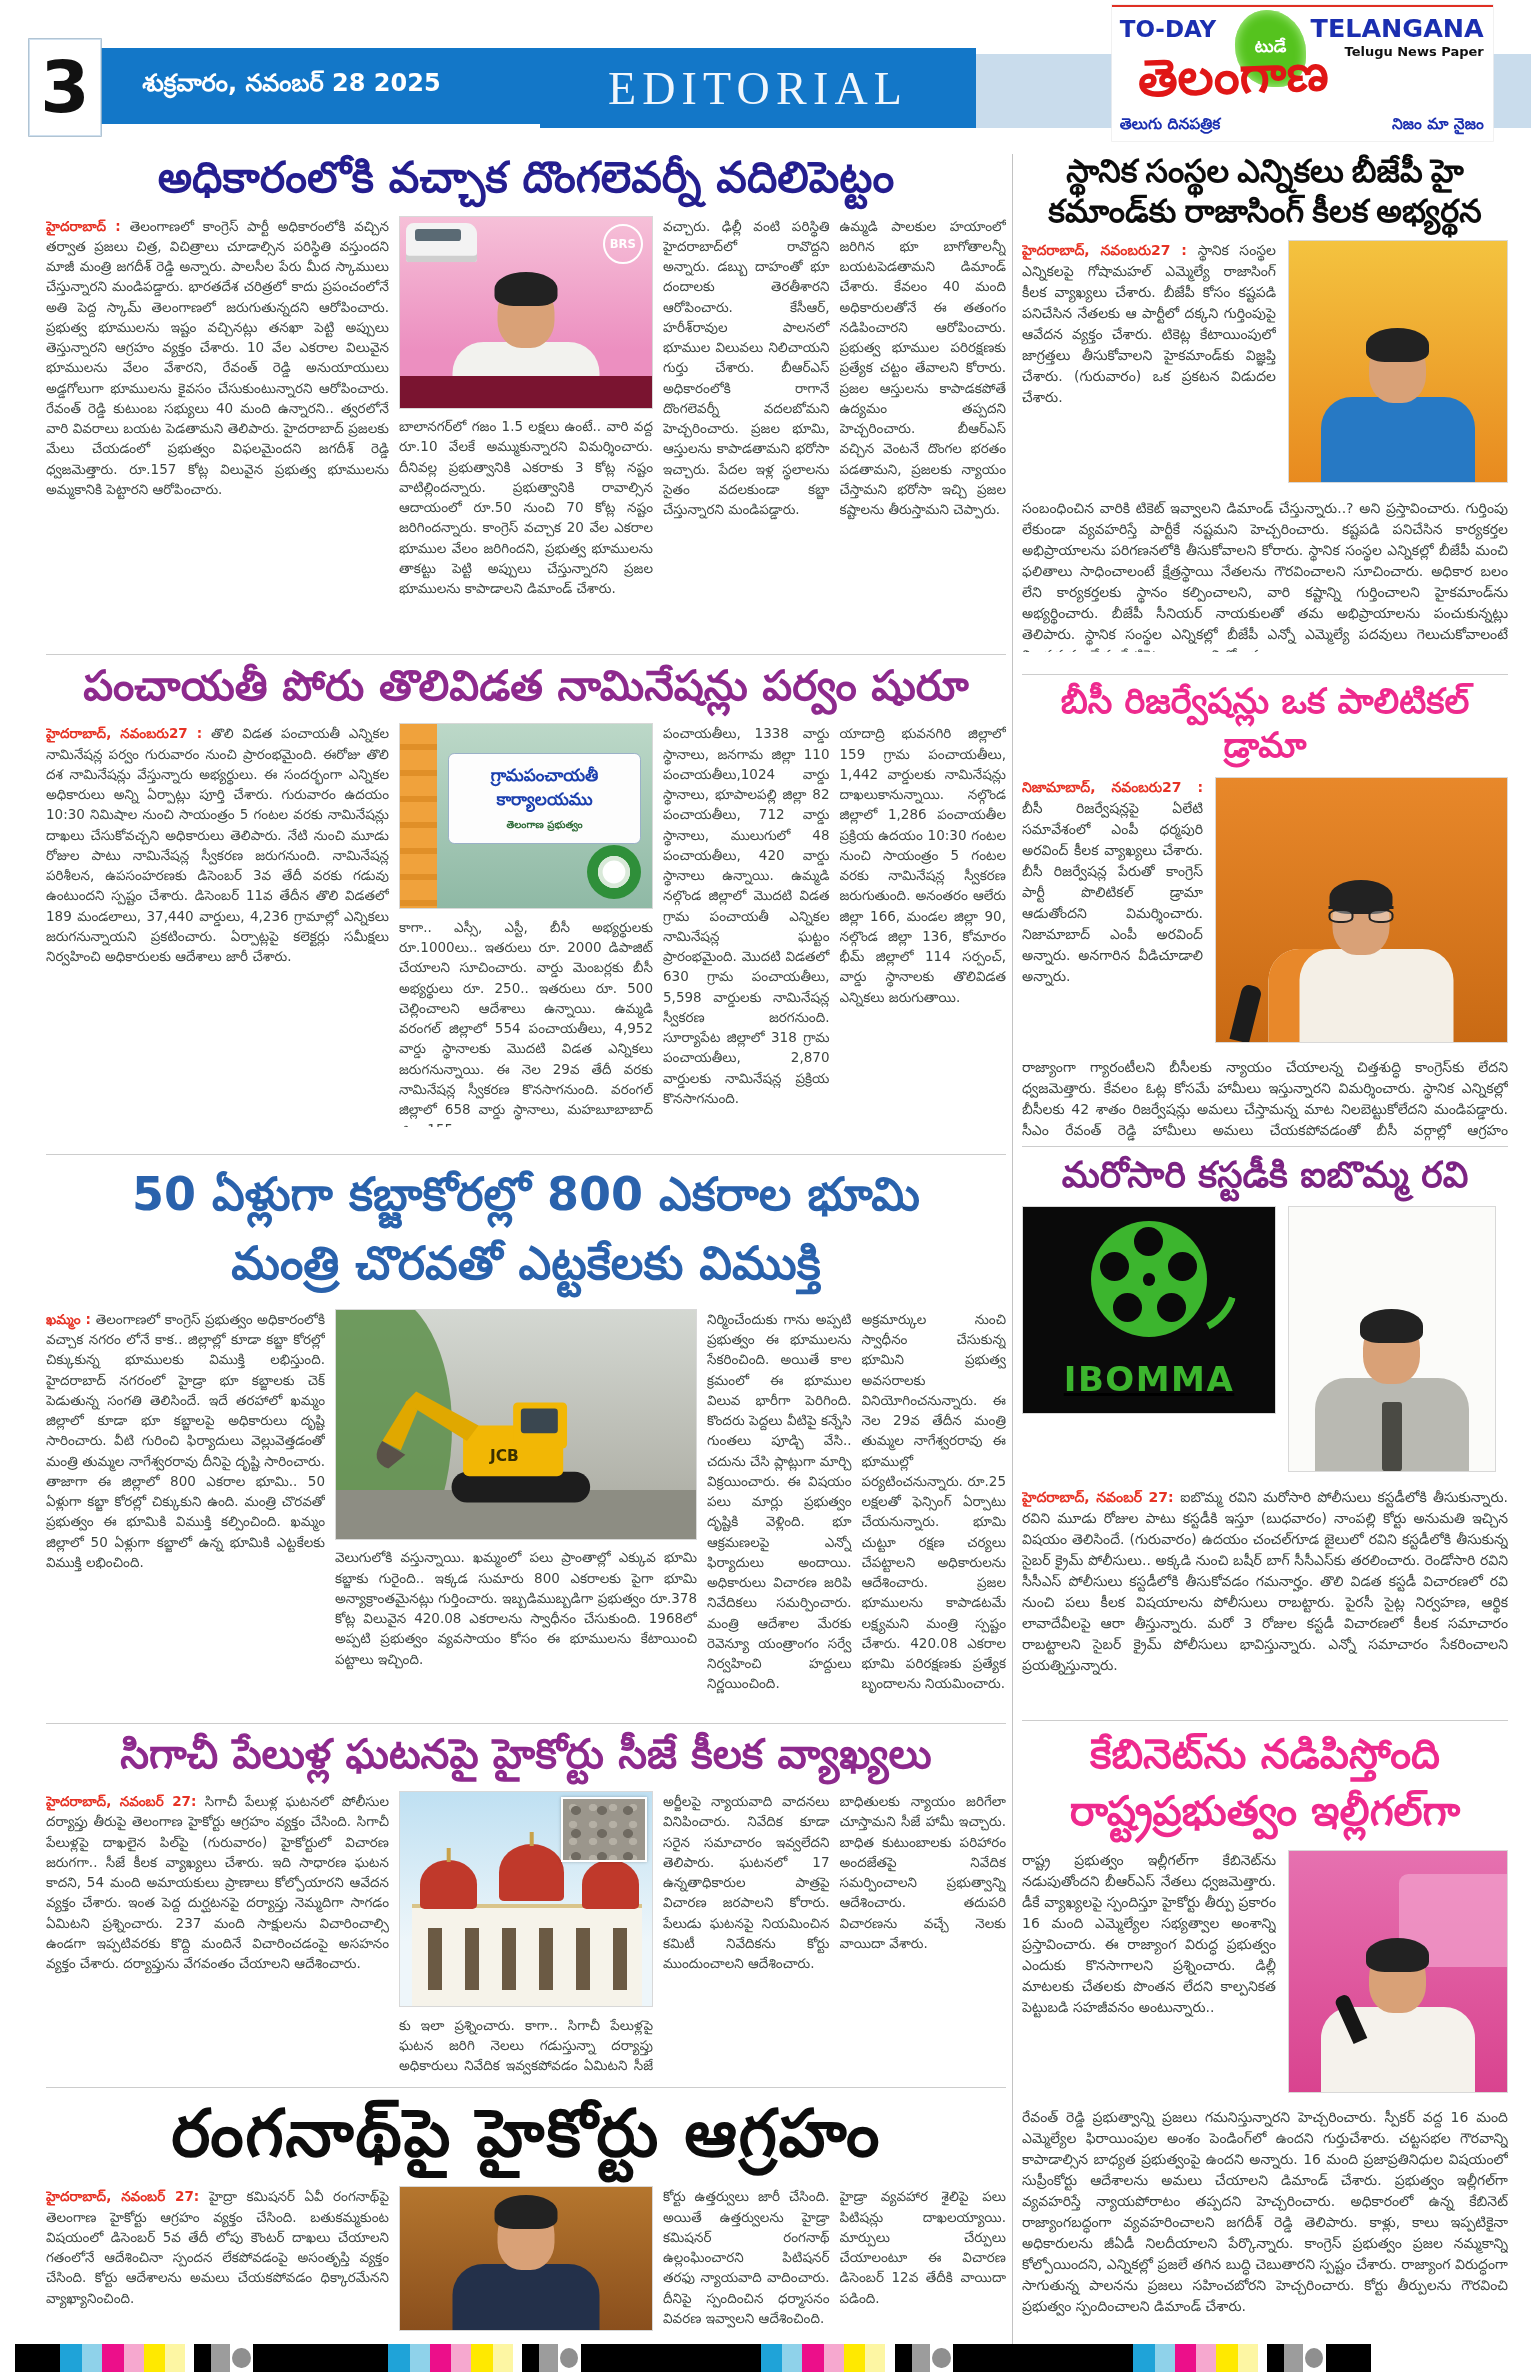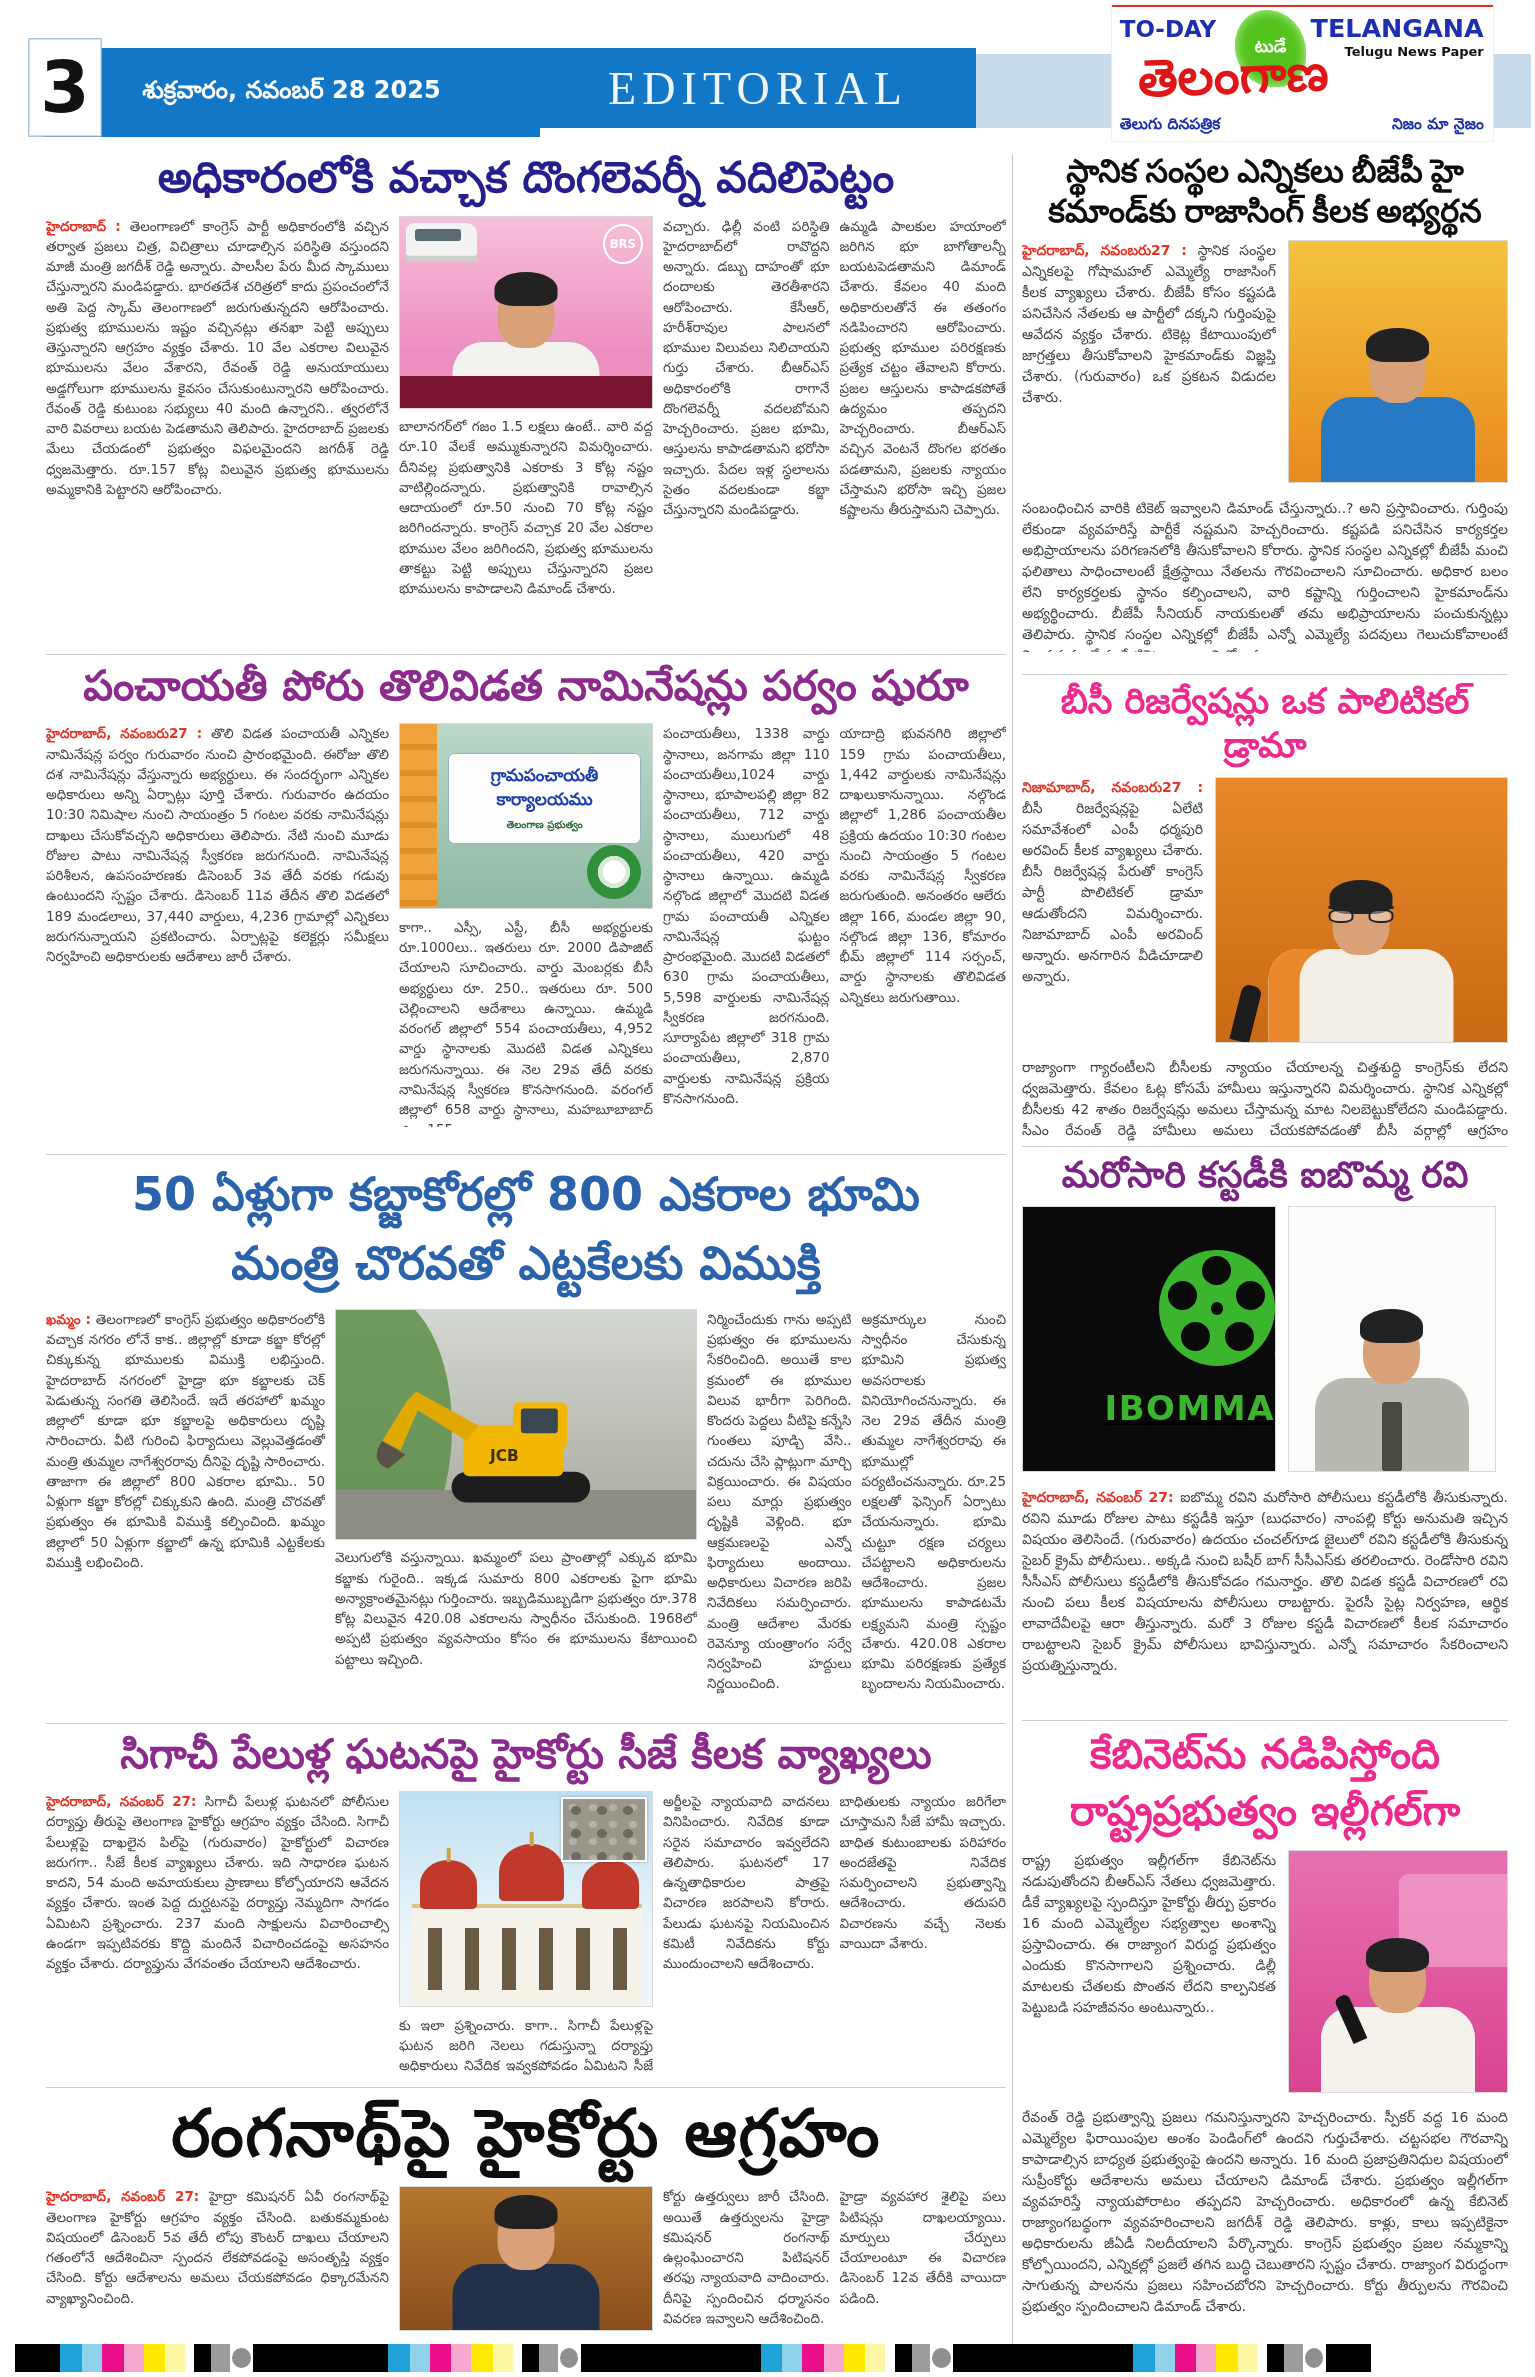--- a/index.html
+++ b/index.html
@@ -2,21 +2,21 @@
 <html style="font-size:12.3px"><head>
 <meta charset="utf-8">
 <style>
   * { box-sizing: border-box; margin: 0; padding: 0; }
   html,body { background:#e8e8e8; }
   .page { position:relative; width:1535px; height:2377px; background:#ffffff; overflow:hidden;
           font-family:"DejaVu Sans","Liberation Sans",sans-serif; }
 
   
   .strip-light { position:absolute; left:540px; top:54px; width:991px; height:74px; background:#c9dcec; }
-  .datebar { position:absolute; left:43px; top:48px; width:497px; height:89px; background:#1377c8;
+  .datebar { position:absolute; left:43px; top:48px; width:497px; height:76px; background:#1377c8;
              display:flex; align-items:center; justify-content:center; }
   .datebar span { color:#fff; font-weight:bold; font-size:24px; }
   .pagenum { position:absolute; left:29px; top:39px; width:72px; height:97px; background:#fff;
              border:1.5px solid #cfe0ef; display:flex; align-items:center; justify-content:center;
              font-size:71px; font-weight:bold; color:#111; box-shadow:0 0 0 0.8px #9fb6c9; }
   .edbar { position:absolute; left:540px; top:48px; width:436px; height:80px; background:#1377c8;
            display:flex; align-items:center; justify-content:center; }
   .edbar span { color:#f0f6fc; font-family:"Liberation Serif","DejaVu Serif",serif;
                 font-size:46px; letter-spacing:6.2px; }
   .logo { position:absolute; left:1112px; top:4.6px; width:381px; height:136px; background:#fff;
@@ -100,21 +100,21 @@
         border:2.3px solid #fff; box-shadow:0 0 3.1px #0004;
         background-image:radial-gradient(#6f6a61 4.6px, transparent 5.4px), radial-gradient(#b5b0a5 3.9px, transparent 4.6px);
         background-size:26px 23px, 20px 17px; }
   .phE { width:254px; height:145px; background:linear-gradient(180deg,#b5762e,#8a4f1d); }
   .phR1 { width:220px; height:243px; background:linear-gradient(180deg,#f4c33f,#e88a1f); }
   .phR2 { width:293px; height:266px; background:linear-gradient(180deg,#e8882a,#c96a14); }
   .phR2 .mic { position:absolute; left:20px; bottom:0; width:20px; height:57px; background:#1c1c1c; border-radius:7.7px 7.7px 0 0; transform:rotate(14deg); }
   .phR2 .glass { position:absolute; left:50%; transform:translateX(-50%); bottom:120px; width:65px; height:15.4px;
         border-top:3.1px solid #222; display:flex; justify-content:space-between; }
   .phR2 .glass i { width:25px; height:14px; border:2.3px solid #222; border-radius:40%; background:#fff5; display:block; }
-  .phR3a { width:254px; height:266px; background:#0a0a0a; display:flex; flex-direction:column; align-items:flex-end; justify-content:center; gap:22px; }
+  .phR3a { width:254px; height:208px; background:#0a0a0a; display:flex; flex-direction:column; align-items:center; justify-content:center; gap:22px; }
   .reel { width:116px; height:116px; border-radius:50%; background:#3cb52e; position:relative; }
   .reel i { position:absolute; width:29px; height:29px; border-radius:50%; background:#0a0a0a; }
   .reel .c0{left:43px;top:6.2px;} .reel .c1{left:9.3px;top:31px;} .reel .c2{left:77px;top:31px;}
   .reel .c3{left:21.6px;top:72px;} .reel .c4{left:66px;top:72px;}
   .reel::after { content:""; position:absolute; width:12.3px; height:12.3px; border-radius:50%; background:#0a0a0a; left:52px; top:52px; }
   .reel::before { content:""; position:absolute; right:-21.6px; bottom:-4.6px; width:46px; height:46px;
         border-right:7.7px solid #3cb52e; border-bottom:7.7px solid transparent; border-radius:0 0 100% 0; transform:rotate(18deg); }
   .phR3a .ib { color:#3cb52e; font-weight:900; font-size:34px; letter-spacing:1.5px; }
   .phR3b { width:208px; height:266px; background:#fbfbf9; }
   .phR4 { width:220px; height:243px; background:linear-gradient(180deg,#e671b0,#d9438f); }

